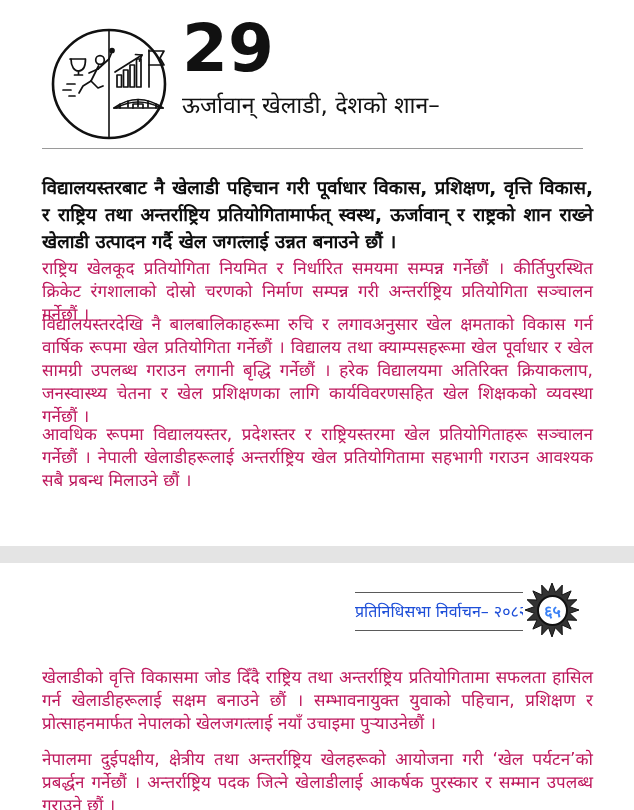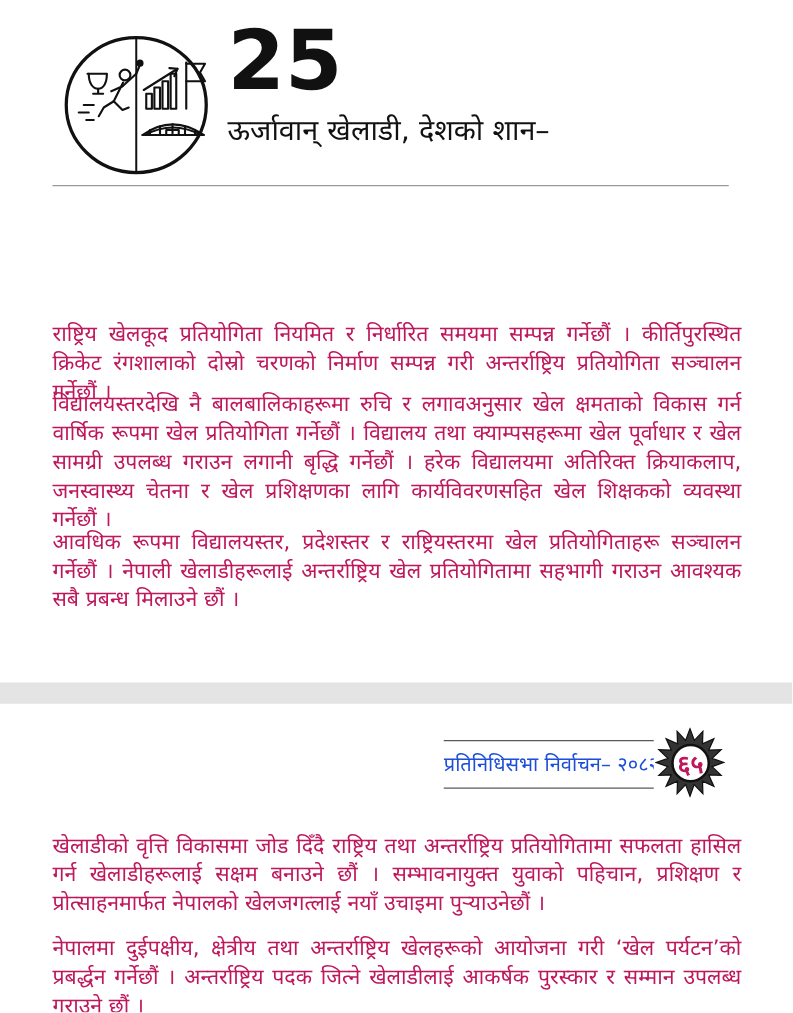--- a/index.html
+++ b/index.html
@@ -30,21 +30,21 @@
     border-top: 1px solid #5a5a5a; border-bottom: 1px solid #5a5a5a;
     padding: 7px 0 8px 0; text-align: center;
     font-size: 16px; color: #1d4ed8; white-space: nowrap; overflow: hidden;
   }
   .badge { position: absolute; left: 524px; top: 582px; width: 56px; height: 56px; }
   .badge svg { position: absolute; left: 0; top: 0; }
   .badge-circle {
     position: absolute; left: 13px; top: 13px; width: 27px; height: 27px;
     background: #ffffff; border: 2px solid #111; border-radius: 50%;
     display: flex; align-items: center; justify-content: center;
-    font-size: 20px; font-weight: 700; color: #be185d;
+    font-size: 16px; font-weight: 700; color: #3b82f6;
   }
   .p1 { top: 155px; }
   .p2 { top: 240px; }
   .p3 { top: 301px; margin-top: 12px; }
   .p4 { top: 406px; }
   .p5 { top: 649px; }
   .p6 { top: 731px; }
 </style>
 </head>
 <body>
@@ -83,28 +83,29 @@
         <path d="M64,82 Q88,65 113,82"></path>
         <path d="M66,82 Q88,70 111,82"></path>
         <path d="M70,78 v4 M78,75 v6 M88,73.5 v7 M98,75 v6 M106,78 v4"></path>
         <path d="M64,82 H113"></path>
         <path d="M83,82 v-4 h10 v4"></path>
       </g>
     </svg>
   </div>
 
   <div class="head-text">
-    <div class="big-number">25</div>
+    <div class="big-number">29</div>
     <div class="page-title">
       <div>ऊर्जावान् खेलाडी, देशको शान–</div>
     </div>
   </div>
 
   <div class="header-rule"></div>
 
+  <p class="para lead p1">विद्यालयस्तरबाट नै खेलाडी पहिचान गरी पूर्वाधार विकास, प्रशिक्षण, वृत्ति विकास, र राष्ट्रिय तथा अन्तर्राष्ट्रिय प्रतियोगितामार्फत् स्वस्थ, ऊर्जावान् र राष्ट्रको शान राख्ने खेलाडी उत्पादन गर्दै खेल जगत्लाई उन्नत बनाउने छौं ।</p>
   <p class="para p2">राष्ट्रिय खेलकूद प्रतियोगिता नियमित र निर्धारित समयमा सम्पन्न गर्नेछौं । कीर्तिपुरस्थित क्रिकेट रंगशालाको दोस्रो चरणको निर्माण सम्पन्न गरी अन्तर्राष्ट्रिय प्रतियोगिता सञ्चालन गर्नेछौं ।</p>
   <p class="para p3">विद्यालयस्तरदेखि नै बालबालिकाहरूमा रुचि र लगावअनुसार खेल क्षमताको विकास गर्न वार्षिक रूपमा खेल प्रतियोगिता गर्नेछौं । विद्यालय तथा क्याम्पसहरूमा खेल पूर्वाधार र खेल सामग्री उपलब्ध गराउन लगानी बृद्धि गर्नेछौं । हरेक विद्यालयमा अतिरिक्त क्रियाकलाप, जनस्वास्थ्य चेतना र खेल प्रशिक्षणका लागि कार्यविवरणसहित खेल शिक्षकको व्यवस्था गर्नेछौं ।</p>
   <p class="para p4">आवधिक रूपमा विद्यालयस्तर, प्रदेशस्तर र राष्ट्रियस्तरमा खेल प्रतियोगिताहरू सञ्चालन गर्नेछौं । नेपाली खेलाडीहरूलाई अन्तर्राष्ट्रिय खेल प्रतियोगितामा सहभागी गराउन आवश्यक सबै प्रबन्ध मिलाउने छौं ।</p>
 
   <div class="band"></div>
 
   <div class="election-box">
     <span>प्रतिनिधिसभा निर्वाचन– २०८२</span>
   </div>
 

